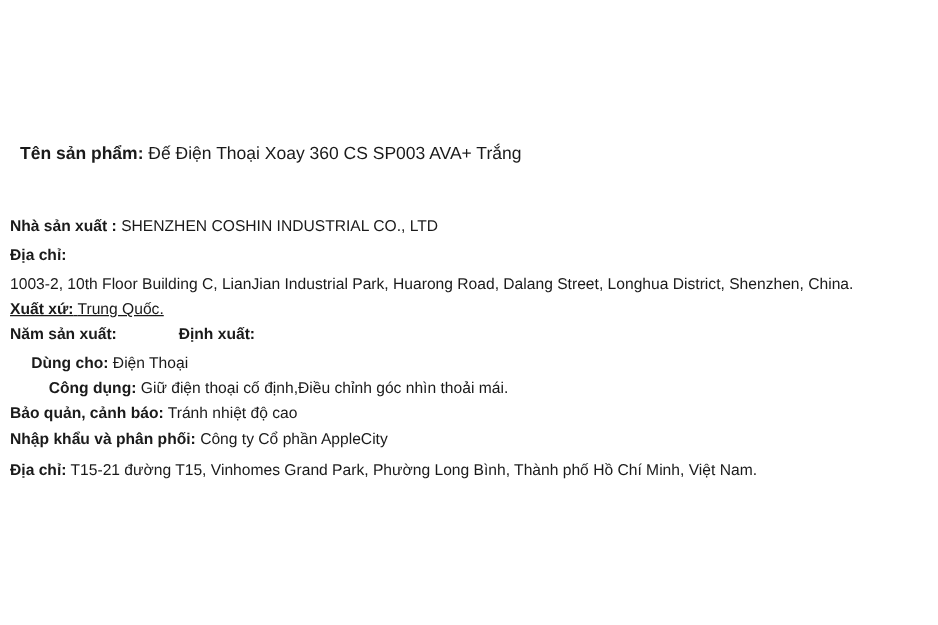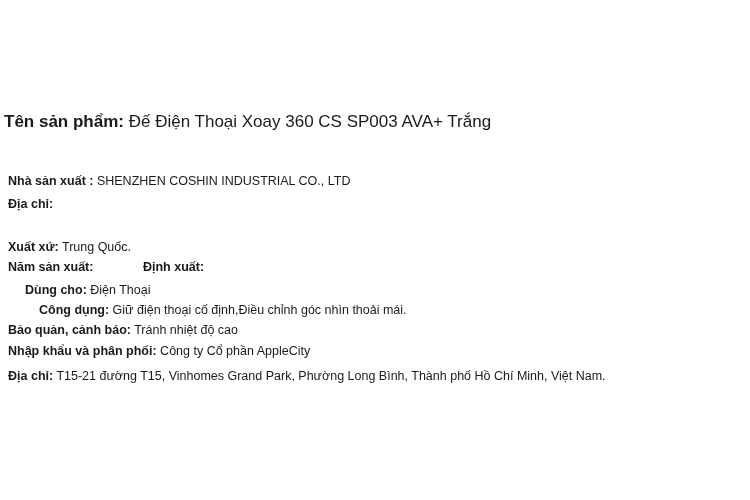--- a/index.html
+++ b/index.html
@@ -17,23 +17,23 @@
   .page {
     position: relative;
     width: 750px;
     height: 500px;
     box-sizing: border-box;
     padding: 0 8px;
     overflow: hidden;
   }
   .product-title {
     position: absolute;
-    left: 4px;
+    left: 16px;
     top: 113px;
-    font-size: 17px;
+    font-size: 14px;
     line-height: 18px;
     white-space: nowrap;
     text-align: center;
   }
   .product-title .label {
     font-weight: bold;
   }
   .product-title .value {
     font-weight: normal;
   }
@@ -50,21 +50,21 @@
   .spec-line .v {
     font-weight: normal;
   }
   .spec-line .k2 {
     font-weight: bold;
     padding-left: 46px;
   }
   .r0  { top: 173px; }
   .r1  { top: 196px; }
   .r2  { top: 219px; }
-  .r3  { top: 239px; }
+  .r3  { top: 239px; text-decoration: underline; }
   .r4  { top: 259px; }
   .r5  { top: 282px; padding-left: 17px; }
   .r6  { top: 302px; margin-left: 31px; }
   .r7  { top: 322px; }
   .r8  { top: 343px; }
   .r9  { top: 368px; }
 </style>
 </head>
 <body>
 
@@ -78,20 +78,24 @@
   <div class="spec-line r0">
     <span class="k">Nhà sản xuất :</span>
     <span class="v">SHENZHEN COSHIN INDUSTRIAL CO., LTD</span>
   </div>
 
   <div class="spec-line r1">
     <span class="k">Địa chỉ:</span>
     <span class="v"></span>
   </div>
 
+  <div class="spec-line r2">
+    <span class="k"></span>
+    <span class="v">1003-2, 10th Floor Building C, LianJian Industrial Park, Huarong Road, Dalang Street, Longhua District, Shenzhen, China.</span>
+  </div>
 
   <div class="spec-line r3">
     <span class="k">Xuất xứ:</span>
     <span class="v">Trung Quốc.</span>
   </div>
 
   <div class="spec-line r4">
     <span class="k">Năm sản xuất:</span>
     <span class="k2">Định xuất:</span>
     <span class="v"></span>

